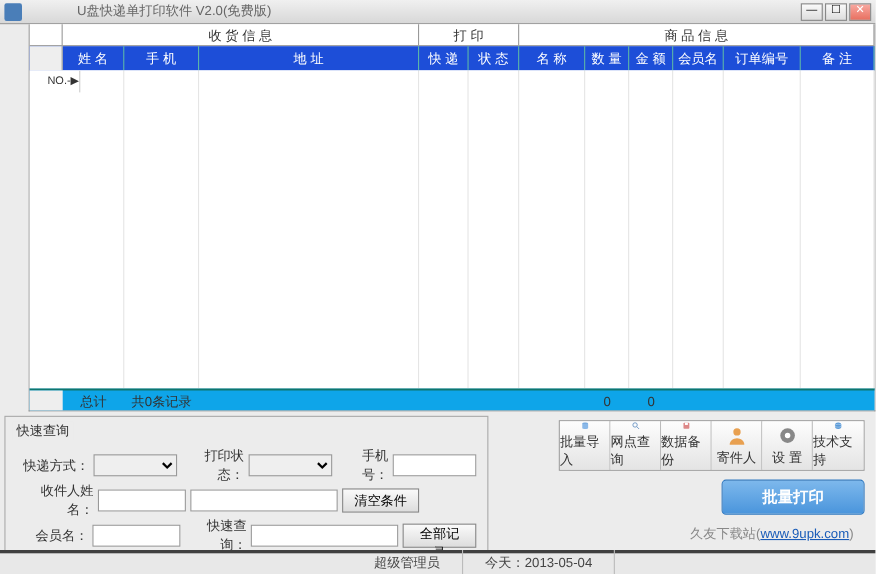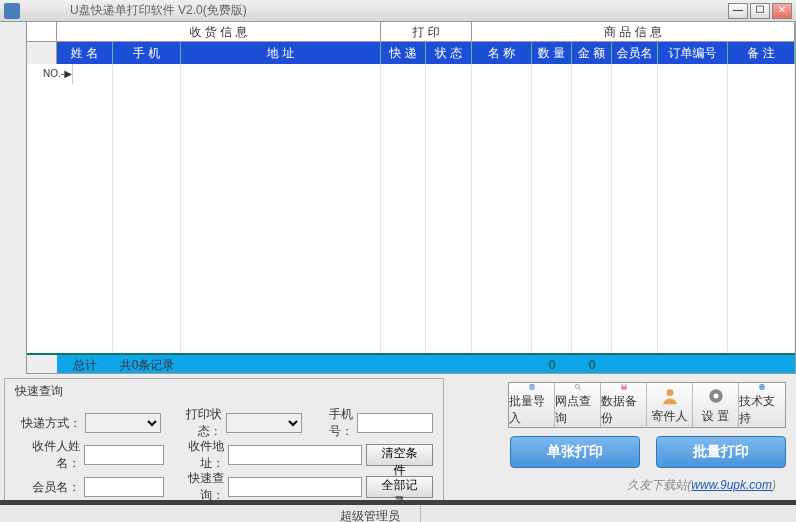--- a/index.html
+++ b/index.html
@@ -41,24 +41,24 @@
 
 .toolbar { position: absolute; right: 10px; top: 382px; display: flex; flex-direction: column; align-items: flex-end; gap: 8px; }
 .iconbtns { display: flex; gap: 0; border: 1px solid #999; background: #f0f0f0; }
 .iconbtn { display: flex; flex-direction: column; align-items: center; justify-content: center; width: 46px; height: 44px; border-right: 1px solid #bbb; cursor: pointer; background: linear-gradient(#fdfdfd,#e4e4e4); font-size: 11px; color: #333; }
 .iconbtn:last-child { border-right: none; }
 .iconbtn .ic { width: 20px; height: 20px; margin-bottom: 2px; }
 
 .bigbtns { display: flex; gap: 16px; }
 .bigbtn { width: 130px; height: 32px; border: 1px solid #2e78c0; border-radius: 4px; background: linear-gradient(#7db8ec,#4a95dc); color: #fff; font-size: 14px; font-weight: bold; cursor: pointer; }
 
-.statusbar { position: absolute; bottom: 0; left: 0; right: 0; height: 22px; background: #e8e8e8; border-top: 5px solid #404040; display: flex; align-items: flex-start; color: #444; }
+.statusbar { position: absolute; bottom: 0; left: 0; right: 0; height: 22px; background: #e8e8e8; border-top: 3px solid #404040; display: flex; align-items: flex-end; color: #444; }
 .statusbar .sitem { padding: 0 20px; border-right: 1px solid #bbb; line-height: 22px; }
 
-.watermark { position: absolute; right: 20px; bottom: 28px; color: #888; font-size: 13px; font-style: italic; }
+.watermark { position: absolute; right: 20px; bottom: 28px; color: #888; font-size: 13px; }
 .watermark a { color: #1a5cb8; text-decoration: underline; }
 
 .w30{width:30px}.w56{width:56px}.w68{width:68px}.w200{width:200px}.w45{width:45px}.w46{width:46px}.w60{width:60px}.w40{width:40px}.w70{width:70px}
 </style>
 </head>
 <body>
 
 <div class="titlebar">
   <div class="icon"></div>
   <div class="title">U盘快递单打印软件 V2.0(免费版)</div>
@@ -133,21 +133,20 @@
     <label style="width:70px">快递方式：</label>
     <select style="width:80px"></select>
     <label style="width:60px">打印状态：</label>
     <select style="width:80px"></select>
     <label style="width:50px">手机号：</label>
     <input style="width: 76px;">
   </div>
   <div class="qrow">
     <label style="width:70px">收件人姓名：</label>
     <input style="width: 80px;">
-    <label style="width:60px">收件地址：</label>
     <input style="width: 134px;">
     <button class="qbtn">清空条件</button>
   </div>
   <div class="qrow" style="margin-bottom:0">
     <label style="width:70px">会员名：</label>
     <input style="width: 80px;">
     <label style="width:60px">快速查询：</label>
     <input style="width: 134px;">
     <button class="qbtn">全部记录</button>
   </div>
@@ -192,25 +191,25 @@
       </div>
     <div class="iconbtn">
         <svg class="ic" viewBox="0 0 24 24">
           <circle cx="12" cy="12" r="9" fill="#5a9ad8"></circle>
           <ellipse cx="12" cy="12" rx="9" ry="4" fill="none" stroke="#fff"></ellipse>
         </svg>
         <span>技术支持</span>
       </div>
   </div>
   <div class="bigbtns">
-    <button class="bigbtn">单张打印</button>
     <button class="bigbtn">批量打印</button>
   </div>
 </div>
 
 <div class="statusbar">
   <div class="sitem" style="width:320px"></div>
   <div class="sitem">超级管理员</div>
+  <div class="sitem"><span>今天：</span><span>2013-05-04</span></div>
 </div>
 
 <div class="watermark">
   <span>久友下载站(</span><a>www.9upk.com</a><span>)</span>
 </div>
 
 </body></html>

